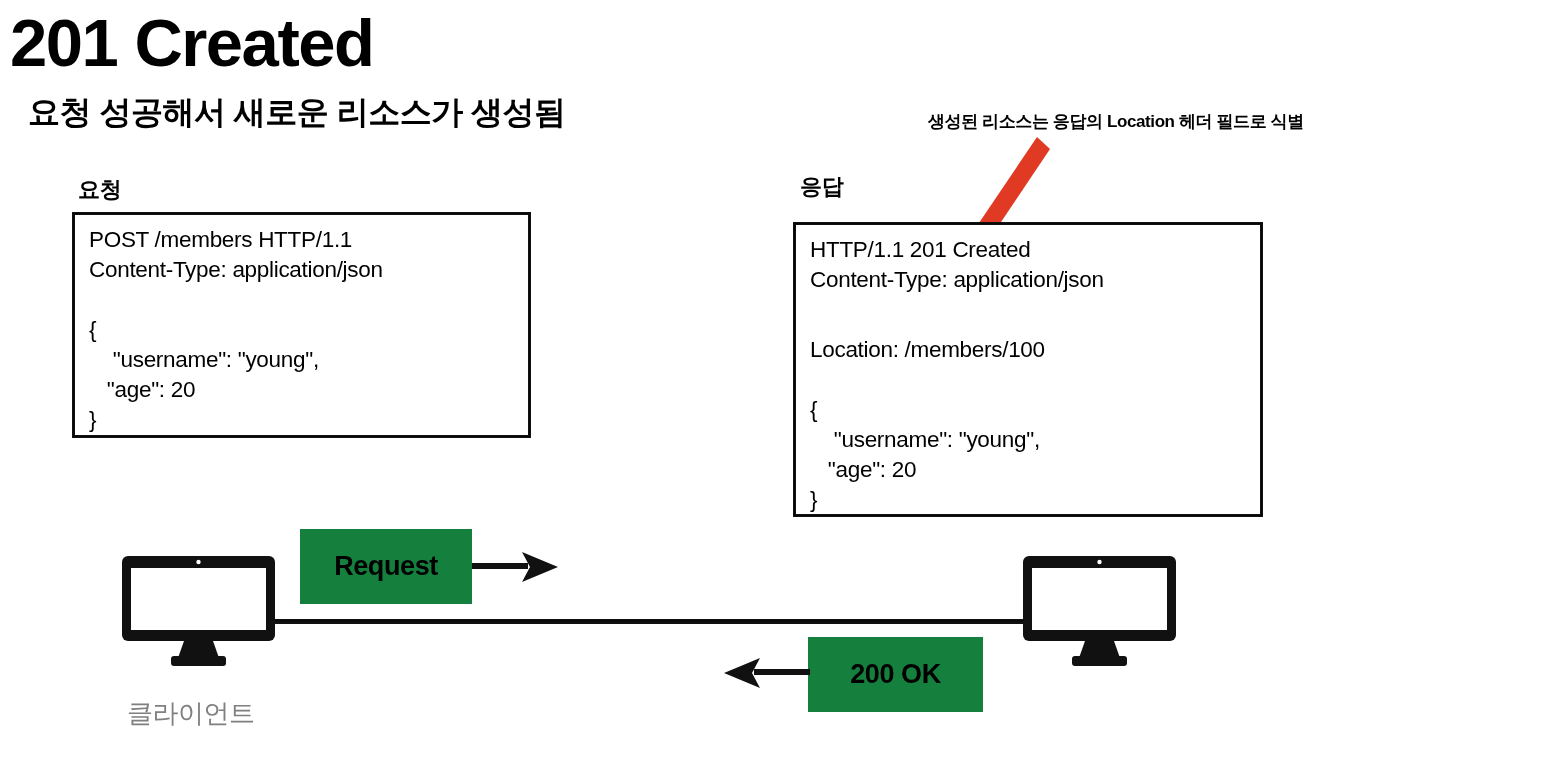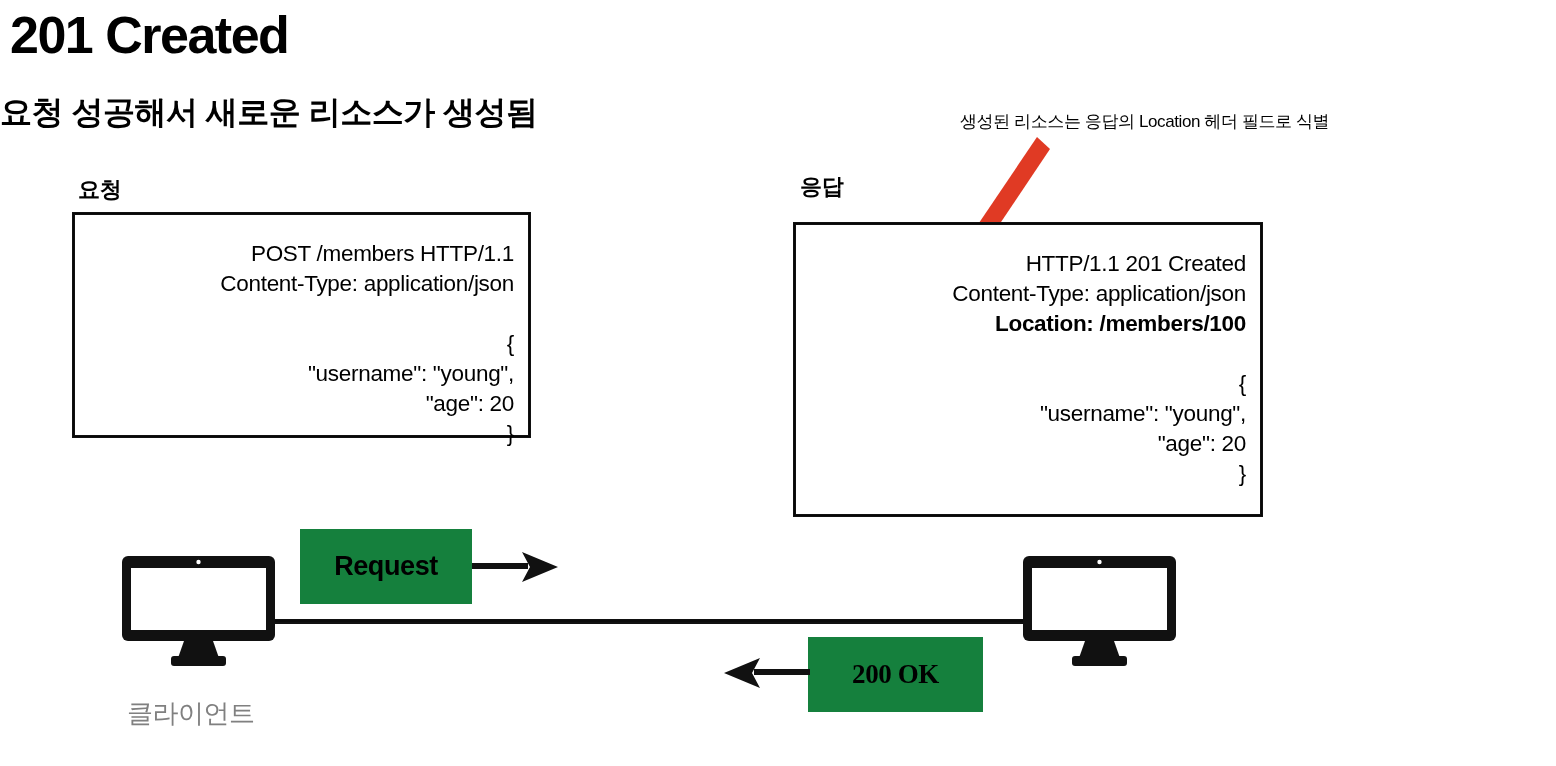--- a/index.html
+++ b/index.html
@@ -15,28 +15,28 @@
     font-family: "Liberation Sans", "DejaVu Sans", sans-serif;
     color: #000000;
     -webkit-font-smoothing: antialiased;
   }
   .abs { position: absolute; }
 
   
   #page-title {
     left: 10px;
     top: 8px;
-    font-size: 52px;
+    font-size: 67px;
     font-weight: 700;
     letter-spacing: -1.5px;
     line-height: 1.05;
     white-space: nowrap;
   }
   #page-subtitle {
-    left: 0;
+    left: 28px;
     top: 95px;
     font-size: 32px;
     font-weight: 700;
     letter-spacing: -0.5px;
     line-height: 1.1;
     white-space: nowrap;
   }
 
   
   .section-label {
@@ -46,33 +46,31 @@
     white-space: nowrap;
   }
   #request-label { left: 78px; top: 175px; }
   #response-label { left: 800px; top: 172px; }
 
   
   #annotation-text {
     left: 928px;
     top: 110px;
     font-size: 17px;
-    font-weight: 400;
+    font-weight: 700;
     letter-spacing: -0.4px;
     white-space: nowrap;
-    margin-left: 32px;
   }
 
   
   .msg-box {
     background: #ffffff;
     border: 3px solid #111111;
     box-sizing: border-box;
-    padding: 24px 14px 8px 14px;
-    text-align: right;
+    padding: 10px 14px 8px 14px;
   }
   .msg-box::before {
     content: "";
     position: absolute;
     left: -2px; top: -2px; right: -2px; bottom: -2px;
     border: 1px solid rgba(0,0,0,0.55);
     pointer-events: none;
   }
   #request-box {
     left: 72px;
@@ -86,21 +84,21 @@
     width: 470px;
     height: 295px;
   }
   .msg-line {
     font-size: 22.5px;
     line-height: 30px;
     font-weight: 500;
     letter-spacing: -0.3px;
     white-space: pre;
   }
-  .msg-line.bold { font-weight: 700; }
+  .msg-line.bold { font-weight: 400; margin-top: 40px; }
   .msg-line.blank { height: 30px; }
 
   
   #annotation-arrow {
     left: 900px;
     top: 125px;
     width: 170px;
     height: 215px;
   }
 
@@ -151,21 +149,20 @@
     left: 300px;
     top: 529px;
     width: 172px;
     height: 75px;
   }
   #response-badge {
     left: 808px;
     top: 637px;
     width: 175px;
     height: 75px;
-    font-family: Liberation Serif, serif;
   }
 
   
   #request-arrow { left: 470px; top: 548px; width: 92px; height: 38px; }
   #response-arrow { left: 720px; top: 654px; width: 92px; height: 38px; }
 </style>
 </head>
 <body>
 
 <div class="abs" id="page-title">201 Created</div>

